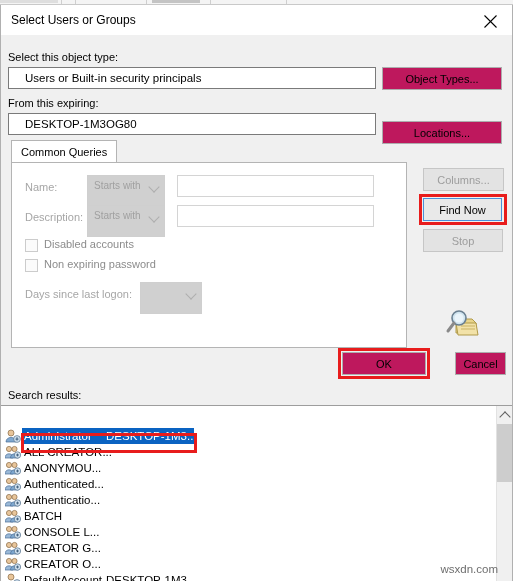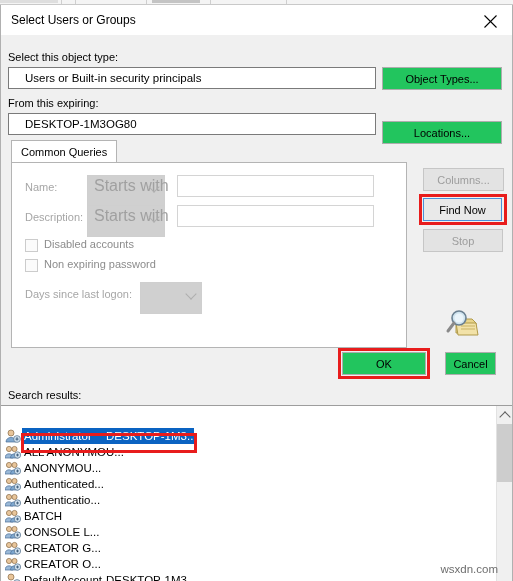--- a/index.html
+++ b/index.html
@@ -97,21 +97,21 @@
     font-size: 11.5px;
     color: #000;
     padding: 0 16px;
     line-height: 20px;
     height: 22px;
     overflow: hidden;
     white-space: nowrap;
   }
   .btn {
     position: absolute;
-    background: #22c55e;
+    background: #be185d;
     border: 1px solid #adadad;
     box-sizing: border-box;
     font-family: "Liberation Sans", sans-serif;
     font-size: 11px;
     color: #000;
     text-align: center;
     line-height: 22px;
     height: 23px;
     cursor: default;
     white-space: nowrap;
@@ -149,21 +149,21 @@
   }
 
   .glbl { color: #a6a6a6; }
 
   .combo {
     position: absolute;
     height: 32px;
     background: #d0d0d0;
     border: 1px solid #cfcfcf;
     box-sizing: border-box;
-    font-size: 16px;
+    font-size: 10px;
     color: #a0a0a0;
     line-height: 20px;
     padding-left: 6px;
     white-space: nowrap;
     cursor: default;
   }
   .combo .chev {
     position: absolute;
     right: 6px; top: 7px;
     width: 7px; height: 7px;
@@ -361,21 +361,21 @@
       <path d="M12 18 L32 18 L34 30 L14 30 Z" fill="#f2e2a8" stroke="#b09a4a" stroke-width="1"></path>
       <line x1="17" y1="21" x2="31" y2="21" stroke="#c9b264" stroke-width="1"></line>
       <line x1="17" y1="24" x2="31" y2="24" stroke="#c9b264" stroke-width="1"></line>
       <circle cx="15" cy="13" r="7" fill="#cfe4ef" stroke="#6a7f90" stroke-width="1.6"></circle>
       <circle cx="15" cy="13" r="4.6" fill="#eaf4fa" stroke="none"></circle>
       <line x1="10" y1="18" x2="4" y2="26" stroke="#8a8a8a" stroke-width="3" stroke-linecap="round"></line>
     </svg>
 
     <div class="btn" style="left:341px; top:317px; width:84px;">OK</div>
     <div class="annot" style="left:337px; top:313px; width:92px; height:31px;"></div>
-    <div class="btn" style="left:444px; top:317px; width:51px;">Cancel</div>
+    <div class="btn" style="left:454px; top:317px; width:51px;">Cancel</div>
 
     <div class="lbl" style="left:7px; top:354px;">Search results:</div>
 
     <div id="listview" style="top:370px;">
 
       <div id="rows">
           <div class="row selected">
             <div class="selbg"></div>
             <span class="ico"><svg viewBox="0 0 16 14" width="16" height="14">
                 <circle cx="6" cy="4" r="3" fill="#e8c59a" stroke="#8a6a45" stroke-width=".7"></circle>
@@ -388,21 +388,21 @@
           </div>
           <div class="row">
             <span class="ico"><svg viewBox="0 0 16 14" width="16" height="14">
                 <circle cx="4" cy="4" r="2.6" fill="#e8c59a" stroke="#8a6a45" stroke-width=".7"></circle>
                 <path d="M0 13c0-2.7 1.8-4.2 4-4.2S8 10.3 8 13z" fill="#9ab9d8" stroke="#4b6f96" stroke-width=".7"></path>
                 <circle cx="9.5" cy="4" r="2.6" fill="#e8c59a" stroke="#8a6a45" stroke-width=".7"></circle>
                 <path d="M5.5 13c0-2.7 1.8-4.2 4-4.2s4 1.5 4 4.2z" fill="#7fa8d0" stroke="#4b6f96" stroke-width=".7"></path>
                 <circle cx="12.5" cy="10" r="3.2" fill="#cfe0ef" stroke="#55708a" stroke-width=".7"></circle>
                 <path d="M11 10h3M12.5 8.6v2.8" stroke="#3d5c7a" stroke-width=".9"></path>
               </svg></span>
-            <span class="nm">ALL ANONYMOU...</span>
+            <span class="nm">ALL CREATOR...</span>
           </div>
           <div class="row">
             <span class="ico"><svg viewBox="0 0 16 14" width="16" height="14">
                 <circle cx="4" cy="4" r="2.6" fill="#e8c59a" stroke="#8a6a45" stroke-width=".7"></circle>
                 <path d="M0 13c0-2.7 1.8-4.2 4-4.2S8 10.3 8 13z" fill="#9ab9d8" stroke="#4b6f96" stroke-width=".7"></path>
                 <circle cx="9.5" cy="4" r="2.6" fill="#e8c59a" stroke="#8a6a45" stroke-width=".7"></circle>
                 <path d="M5.5 13c0-2.7 1.8-4.2 4-4.2s4 1.5 4 4.2z" fill="#7fa8d0" stroke="#4b6f96" stroke-width=".7"></path>
                 <circle cx="12.5" cy="10" r="3.2" fill="#cfe0ef" stroke="#55708a" stroke-width=".7"></circle>
                 <path d="M11 10h3M12.5 8.6v2.8" stroke="#3d5c7a" stroke-width=".9"></path>
               </svg></span>

